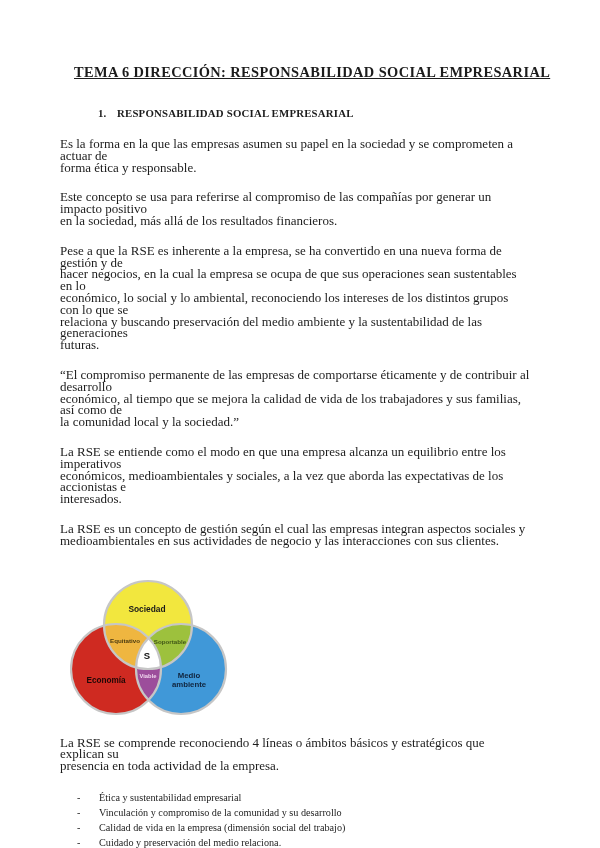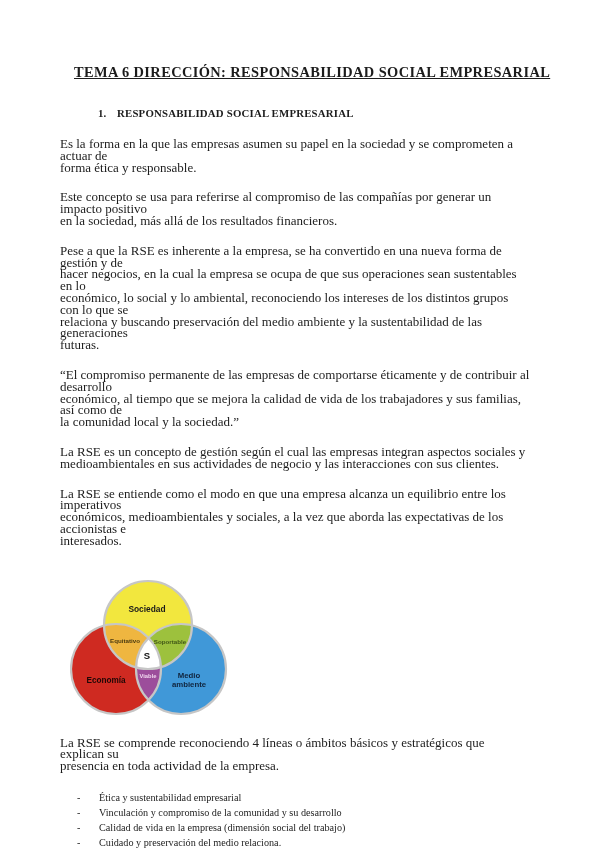--- a/index.html
+++ b/index.html
@@ -73,25 +73,25 @@
   <p class="para">Este concepto se usa para referirse al compromiso de las compañías por generar un impacto positivo
 en la sociedad, más allá de los resultados financieros.</p>
   <p class="para">Pese a que la RSE es inherente a la empresa, se ha convertido en una nueva forma de gestión y de
 hacer negocios, en la cual la empresa se ocupa de que sus operaciones sean sustentables en lo
 económico, lo social y lo ambiental, reconociendo los intereses de los distintos grupos con lo que se
 relaciona y buscando preservación del medio ambiente y la sustentabilidad de las generaciones
 futuras.</p>
   <p class="para">“El compromiso permanente de las empresas de comportarse éticamente y de contribuir al desarrollo
 económico, al tiempo que se mejora la calidad de vida de los trabajadores y sus familias, así como de
 la comunidad local y la sociedad.”</p>
-  <p class="para">La RSE es un concepto de gestión según el cual las empresas integran aspectos sociales y
-medioambientales en sus actividades de negocio y las interacciones con sus clientes.</p>
   <p class="para">La RSE se entiende como el modo en que una empresa alcanza un equilibrio entre los imperativos
 económicos, medioambientales y sociales, a la vez que aborda las expectativas de los accionistas e
 interesados.</p>
+  <p class="para">La RSE es un concepto de gestión según el cual las empresas integran aspectos sociales y
+medioambientales en sus actividades de negocio y las interacciones con sus clientes.</p>
 
   <figure class="venn-figure">
     <svg viewBox="0 0 170 140" xmlns="http://www.w3.org/2000/svg">
       <defs>
         <clipPath id="clipY">
             <circle cx="78" cy="46" r="44"></circle>
           </clipPath>
         <clipPath id="clipR">
             <circle cx="46" cy="90" r="45"></circle>
           </clipPath>

